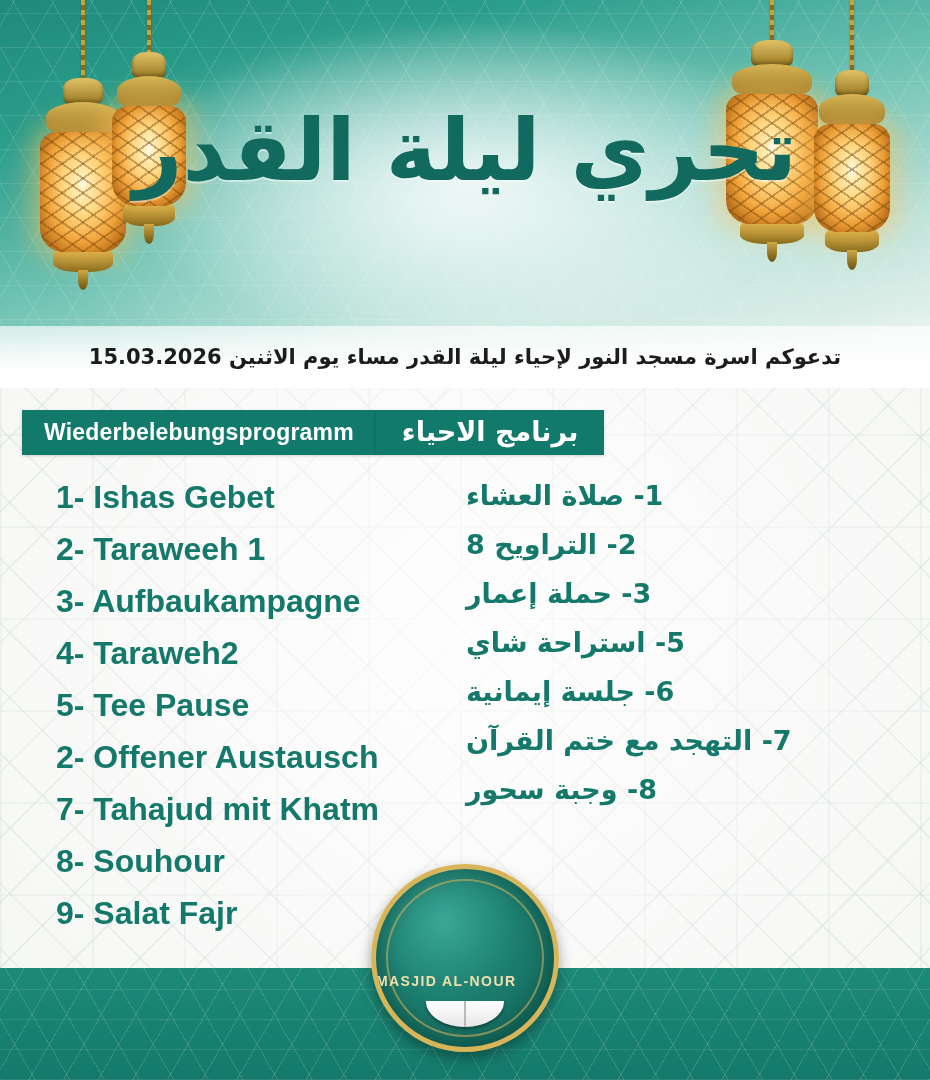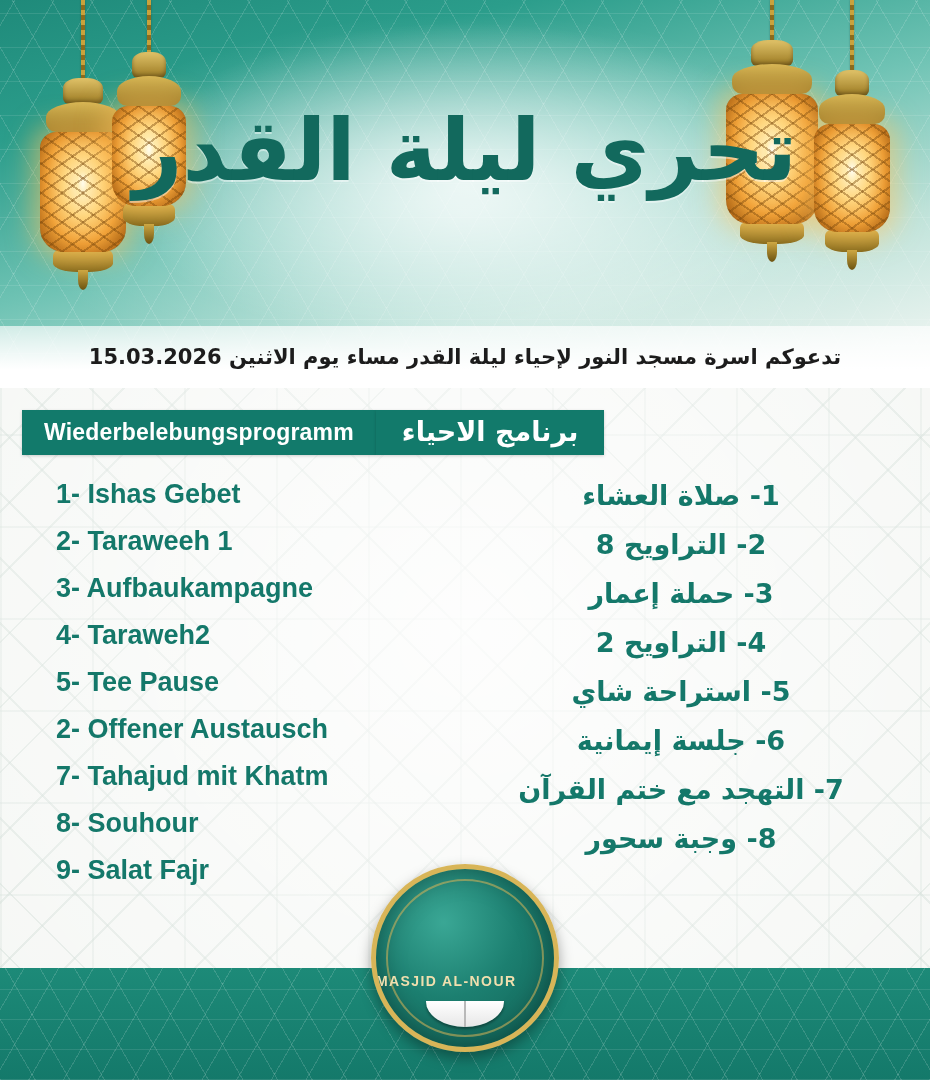--- a/index.html
+++ b/index.html
@@ -164,26 +164,26 @@
   }
 
   .lists {
     position: relative;
     display: flex;
     justify-content: space-between;
     padding: 16px 34px 0 34px;
   }
   .col { width: 430px; }
   .col.de { text-align: left; padding-left: 22px; }
-  .col.ar { text-align: center; direction: rtl; font-family: "DejaVu Sans", sans-serif; }
+  .col.ar { text-align: left; direction: rtl; font-family: "DejaVu Sans", sans-serif; }
 
   .item {
     color: #14786a;
     font-weight: bold;
-    font-size: 27px;
+    font-size: 32px;
     line-height: 1.0;
     padding: 10px 0;
     white-space: nowrap;
   }
   .col.ar .item { font-size: 27px; padding: 11px 0; }
 
   
   .logo-wrap {
     position: absolute;
     left: 50%; bottom: 28px;
@@ -338,21 +338,20 @@
         <div class="item">2- Offener Austausch</div>
         <div class="item">7- Tahajud mit Khatm</div>
         <div class="item">8- Souhour</div>
         <div class="item">9- Salat Fajr</div>
       </div>
 
       <div class="col ar">
         <div class="item">1- صلاة العشاء</div>
         <div class="item">2- التراويح 8</div>
         <div class="item">3- حملة إعمار</div>
-        <div class="item">4- التراويح 2</div>
         <div class="item">5- استراحة شاي</div>
         <div class="item">6- جلسة إيمانية</div>
         <div class="item">7- التهجد مع ختم القرآن</div>
         <div class="item">8- وجبة سحور</div>
       </div>
 
     </div>
 
     <div class="footer">
       <div class="geo"></div>

